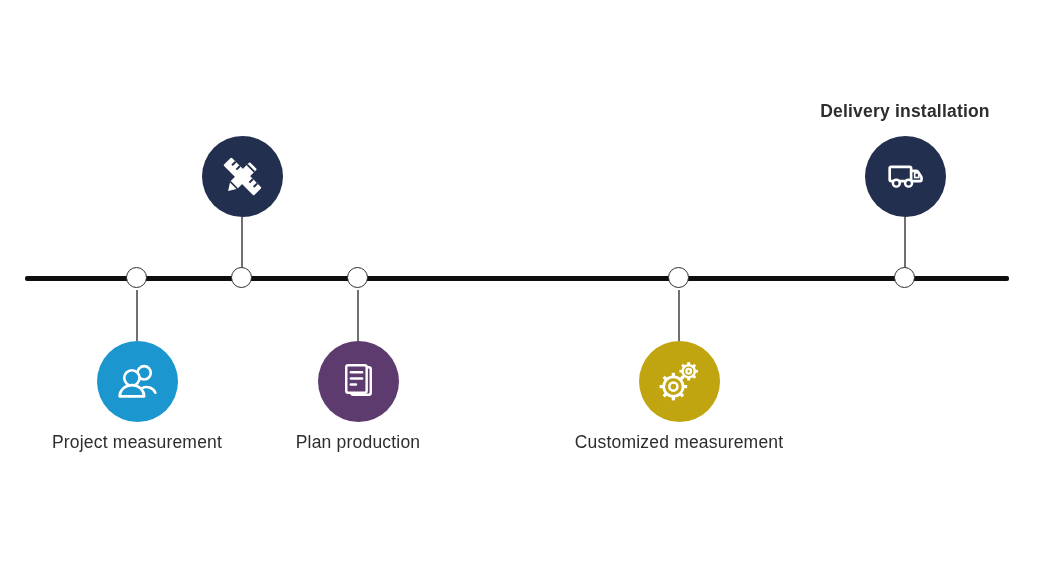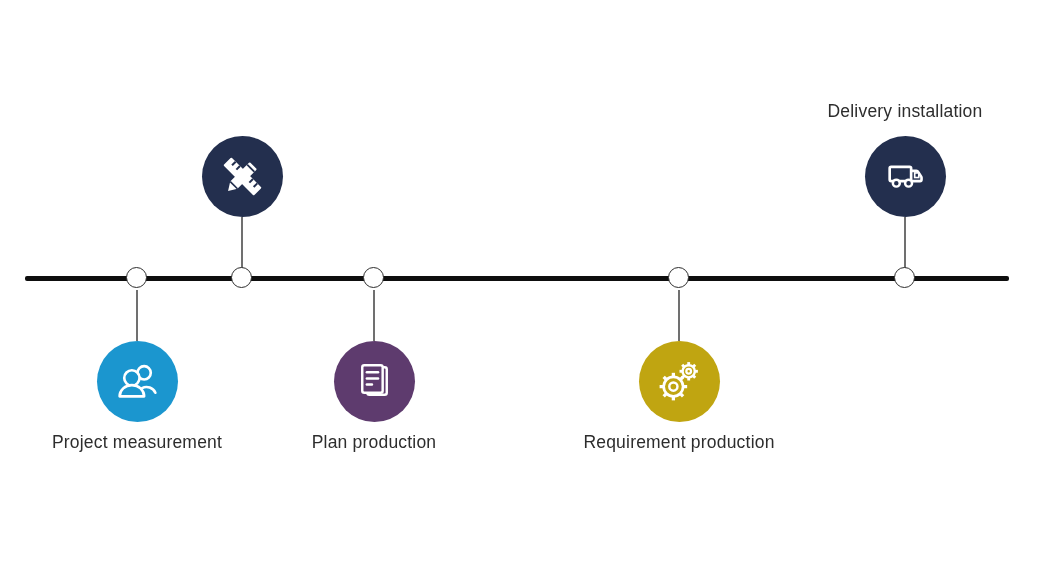--- a/index.html
+++ b/index.html
@@ -78,21 +78,21 @@
     <g transform="rotate(-45 24 24)">
       <rect x="12" y="19" width="27" height="10" rx="1" fill="#fff"></rect>
       <polygon points="4,24 12,19 12,29" fill="#fff"></polygon>
       <line x1="12" y1="19" x2="12" y2="29" stroke="var(--bubble)" stroke-width="1.6"></line>
       <line x1="35.5" y1="19" x2="35.5" y2="29" stroke="var(--bubble)" stroke-width="1.8"></line>
     </g>
   </svg>
         </span>
     </div>
   </div>
-    <div class="step below" style="left: 254px; --bubble: #5e3b6e;">
+    <div class="step below" style="left: 238px; --bubble: #5e3b6e;">
     <div class="connector"></div>
     <div class="node"></div>
     <div class="bubble">
       <span class="icon-slot">
           <svg viewBox="0 0 48 48">
     <rect x="17" y="10" width="19" height="27" rx="2" fill="none" stroke="#fff" stroke-width="2.4"></rect>
     <rect x="12" y="8" width="20" height="27" rx="2" fill="var(--bubble)" stroke="#fff" stroke-width="2.4"></rect>
     <g stroke="#fff" stroke-width="2.4" stroke-linecap="round">
       <line x1="16.5" y1="15" x2="27.5" y2="15"></line>
       <line x1="16.5" y1="21" x2="27.5" y2="21"></line>
@@ -131,23 +131,23 @@
         <line x1="28.8" y1="18.2" x2="26.6" y2="20.4"></line>
         <line x1="27" y1="14" x2="24" y2="14"></line>
         <line x1="28.8" y1="9.8" x2="26.6" y2="7.6"></line>
         <line x1="33" y1="8" x2="33" y2="5"></line>
         <line x1="37.2" y1="9.8" x2="39.4" y2="7.6"></line>
       </g>
     </g>
   </svg>
         </span>
     </div>
-    <div class="label">Requirement production</div>
+    <div class="label">Customized measurement</div>
   </div>
-    <div class="step above" style="left: 785px; --bubble: #232f4e;">
+    <div class="step above" style="left: 785px; font-weight: bold; --bubble: #232f4e;">
     <div class="connector"></div>
     <div class="node"></div>
     <div class="bubble">
       <span class="icon-slot">
           <svg viewBox="0 0 48 48">
     <g fill="none" stroke="#fff" stroke-width="2.6" stroke-linejoin="round">
       <rect x="8.5" y="14.5" width="21" height="14" rx="1.5"></rect>
       <path d="M29.5 18.5 h5.2 a2 2 0 0 1 1.7 1 l3 4.6 a2 2 0 0 1 .3 1.1 v1.8 a1.5 1.5 0 0 1 -1.5 1.5 h-8.7"></path>
     </g>
     <rect x="33" y="20.5" width="4" height="4.5" fill="var(--bubble)" stroke="#fff" stroke-width="1.6"></rect>

